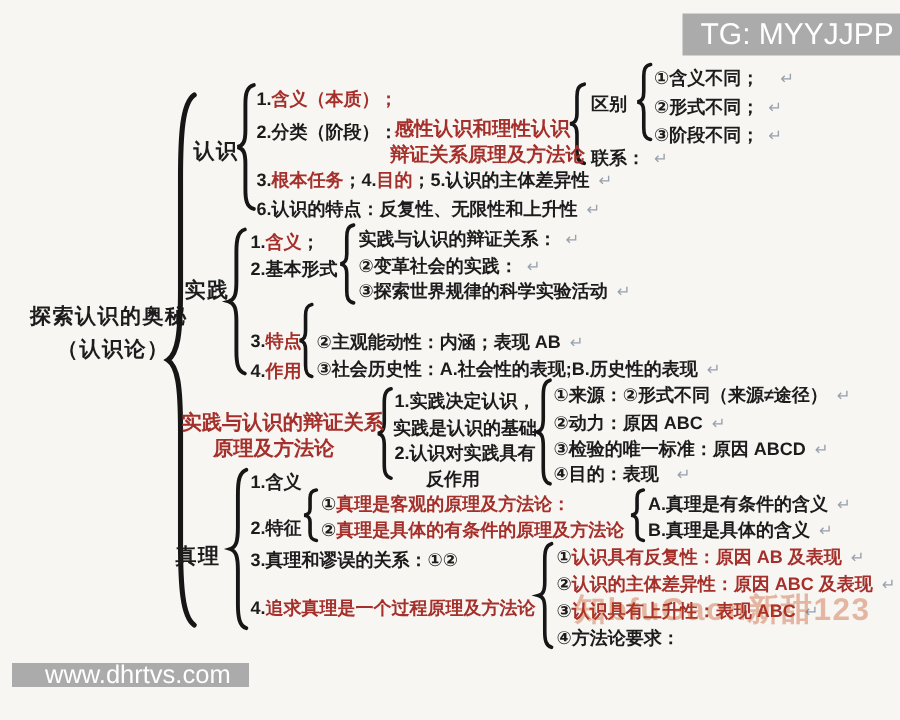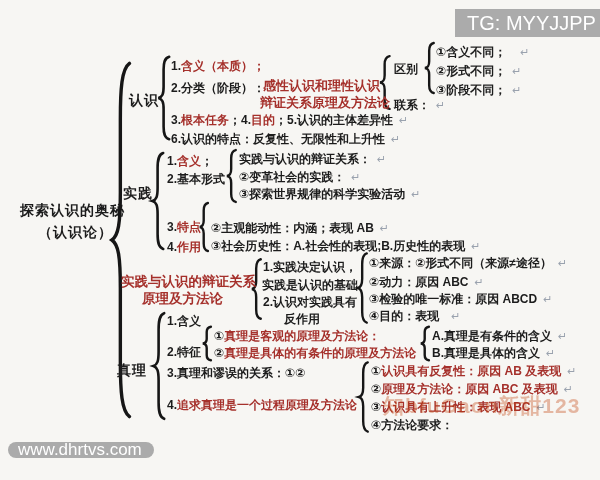--- a/index.html
+++ b/index.html
@@ -16,21 +16,21 @@
   .red{color:#a5302b;}
   .rtitle{font-size:13px;color:#a5302b;}
   .ret{color:#9aa2ae;font-weight:normal;font-size:11px;margin-left:6px;}
   .brace{position:absolute;overflow:visible;}
   .brace path{stroke:#161616;fill:none;stroke-linecap:round;}
   .wmbox{
     position:absolute;background:#ababab;color:#ffffff;font-weight:normal;
     display:flex;align-items:center;
   }
   .tgbox{left:455px;top:9px;width:140px;height:28px;font-size:20px;padding-left:12px;}
-  .sitebox{left:8px;top:442px;width:136px;height:16px;font-size:17px;padding-left:10px;border-radius:10px;}
+  .sitebox{left:8px;top:442px;width:136px;height:16px;font-size:17px;padding-left:22px;}
   .ghost{
     position:absolute;left:383px;top:392px;font-size:21px;font-weight:bold;
     color:#c2410c;opacity:.35;letter-spacing:1px;white-space:nowrap;
   }
 </style>
 </head>
 <body>
 
 <div class="stage">
 
@@ -115,21 +115,21 @@
   <div class="t lbl" style="left:117px;top:362px">真理</div>
   <div class="t" style="left:167px;top:314px">1.含义</div>
   <div class="t" style="left:167px;top:345px">2.特征</div>
   <div class="t" style="left:214px;top:329px"><span>①</span><span class="red">真理是客观的原理及方法论：</span></div>
   <div class="t" style="left:214px;top:346px"><span>②</span><span class="red">真理是具体的有条件的原理及方法论</span></div>
   <div class="t" style="left:432px;top:329px"><span>A.真理是有条件的含义</span><span class="ret">↵</span></div>
   <div class="t" style="left:432px;top:346px"><span>B.真理是具体的含义</span><span class="ret">↵</span></div>
   <div class="t" style="left:167px;top:366px">3.真理和谬误的关系：①②</div>
   <div class="t" style="left:167px;top:398px"><span>4.</span><span class="red">追求真理是一个过程原理及方法论</span></div>
   <div class="t" style="left:371px;top:364px"><span>①</span><span class="red">认识具有反复性：原因 AB 及表现</span><span class="ret">↵</span></div>
-  <div class="t" style="left:371px;top:382px"><span>②</span><span class="red">原理及方法论：原因 ABC 及表现</span><span class="ret">↵</span></div>
+  <div class="t" style="left:371px;top:382px"><span>②</span><span class="red">认识的主体差异性：原因 ABC 及表现</span><span class="ret">↵</span></div>
   <div class="t" style="left:371px;top:400px"><span>③</span><span class="red">认识具有上升性：表现 ABC</span><span class="ret">↵</span></div>
   <div class="t" style="left:371px;top:418px">④方法论要求：</div>
 
   <div class="wmbox tgbox">TG: MYYJJPP</div>
   <div class="wmbox sitebox">www.dhrtvs.com</div>
   <div class="ghost">知bfuGaon新甜123</div>
 
 </div>
 
 </body></html>

